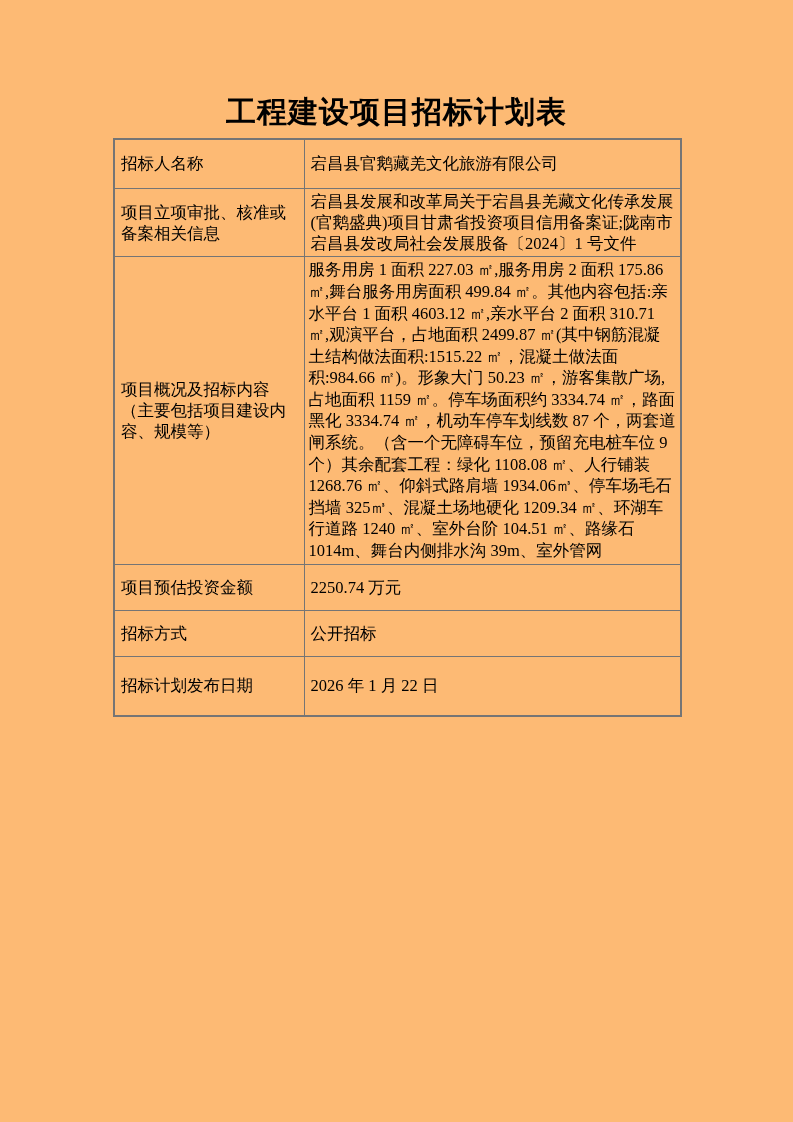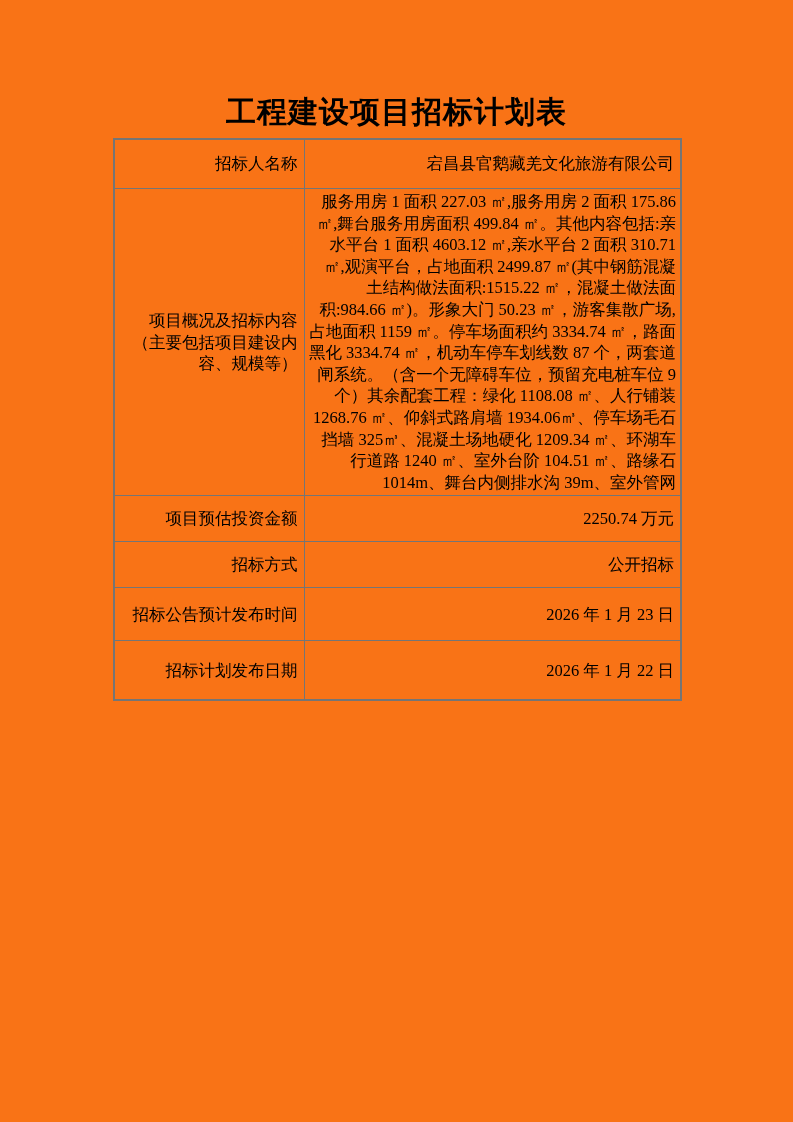--- a/index.html
+++ b/index.html
@@ -4,21 +4,21 @@
 <style>
   html, body {
     margin: 0;
     padding: 0;
     background: #ffffff;
   }
   .page {
     position: relative;
     width: 793px;
     height: 1122px;
-    background: #f97316;
+    background: #fdba74;
     color: #000000;
     font-family: "Liberation Serif", "DejaVu Serif", serif;
     overflow: hidden;
   }
   .doc-title {
     position: absolute;
     top: 92px;
     left: 0;
     width: 793px;
     margin: 0;
@@ -34,21 +34,21 @@
     top: 138px;
     left: 113px;
     width: 567px;
     border-collapse: collapse;
     table-layout: fixed;
     border: 2.5px solid #757575;
   }
   table.plan-table td {
     border: 1.5px solid #757575;
     vertical-align: middle;
-    text-align: right;
+    text-align: left;
     font-size: 16.5px;
     line-height: 1.28;
     padding: 2px 6px;
     color: #000000;
   }
   col.c-label { width: 190px; }
   col.c-value { width: 377px; }
   tr.r1  td { height: 44px; }
   tr.r2  td { height: 44px; }
   tr.r3  td { height: 44px; }
@@ -74,36 +74,36 @@
   <table class="plan-table">
     <colgroup>
       <col class="c-label">
       <col class="c-value">
     </colgroup>
     <tbody>
       <tr class="r1">
         <td class="label-cell">招标人名称</td>
         <td class="value-cell">宕昌县官鹅藏羌文化旅游有限公司</td>
       </tr>
+      <tr class="r4">
+        <td class="label-cell">项目立项审批、核准或备案相关信息</td>
+        <td class="value-cell">宕昌县发展和改革局关于宕昌县羌藏文化传承发展(官鹅盛典)项目甘肃省投资项目信用备案证;陇南市宕昌县发改局社会发展股备〔2024〕1 号文件</td>
+      </tr>
       <tr class="r5">
         <td class="label-cell">项目概况及招标内容（主要包括项目建设内容、规模等）</td>
         <td class="value-cell">服务用房 1 面积 227.03 ㎡,服务用房 2 面积 175.86 ㎡,舞台服务用房面积 499.84 ㎡。其他内容包括:亲水平台 1 面积 4603.12 ㎡,亲水平台 2 面积 310.71 ㎡,观演平台，占地面积 2499.87 ㎡(其中钢筋混凝土结构做法面积:1515.22 ㎡，混凝土做法面积:984.66 ㎡)。形象大门 50.23 ㎡，游客集散广场,占地面积 1159 ㎡。停车场面积约 3334.74 ㎡，路面黑化 3334.74 ㎡，机动车停车划线数 87 个，两套道闸系统。（含一个无障碍车位，预留充电桩车位 9 个）其余配套工程：绿化 1108.08 ㎡、人行铺装 1268.76 ㎡、仰斜式路肩墙 1934.06㎥、停车场毛石挡墙 325㎥、混凝土场地硬化 1209.34 ㎡、环湖车行道路 1240 ㎡、室外台阶 104.51 ㎡、路缘石 1014m、舞台内侧排水沟 39m、室外管网</td>
       </tr>
       <tr class="r7">
         <td class="label-cell">项目预估投资金额</td>
         <td class="value-cell">2250.74 万元</td>
       </tr>
       <tr class="r9">
         <td class="label-cell">招标方式</td>
         <td class="value-cell">公开招标</td>
       </tr>
-      <tr class="r10">
-        <td class="label-cell">招标公告预计发布时间</td>
-        <td class="value-cell">2026 年 1 月 23 日</td>
-      </tr>
       <tr class="r11">
         <td class="label-cell">招标计划发布日期</td>
         <td class="value-cell">2026 年 1 月 22 日</td>
       </tr>
     </tbody>
   </table>
 
 </div>
 
 </body></html>

